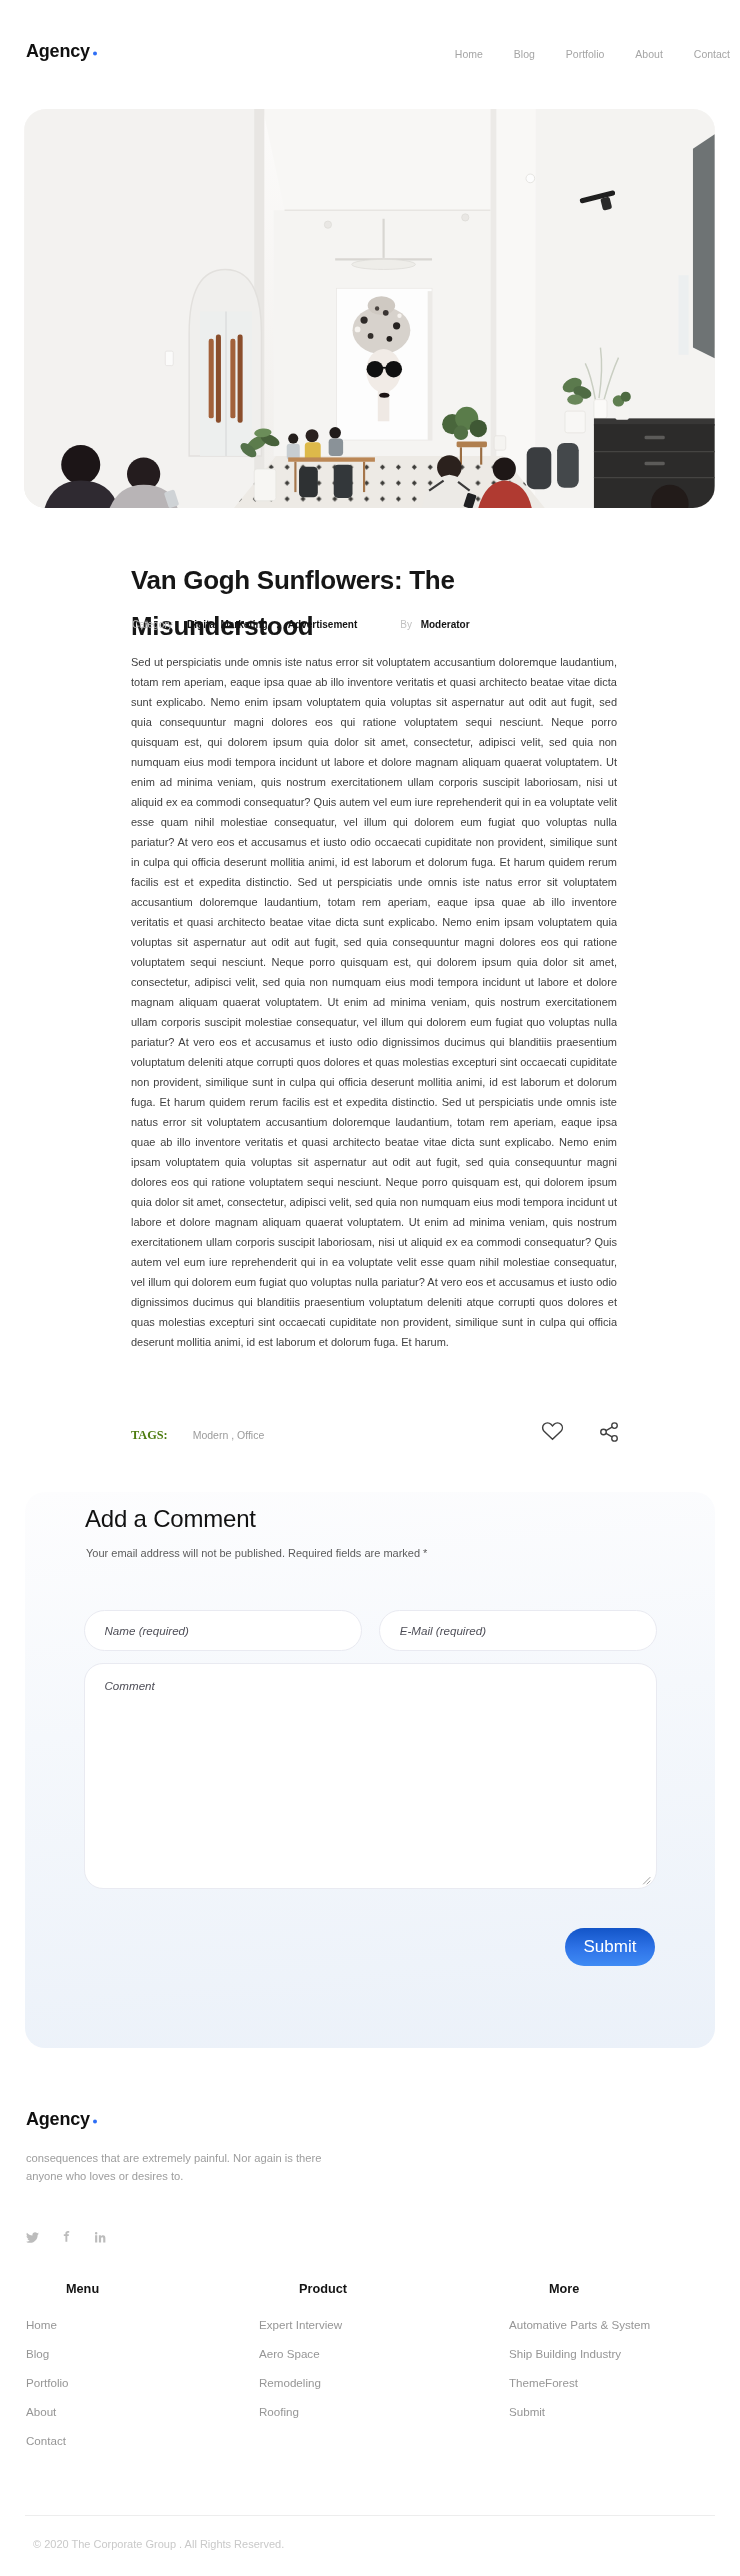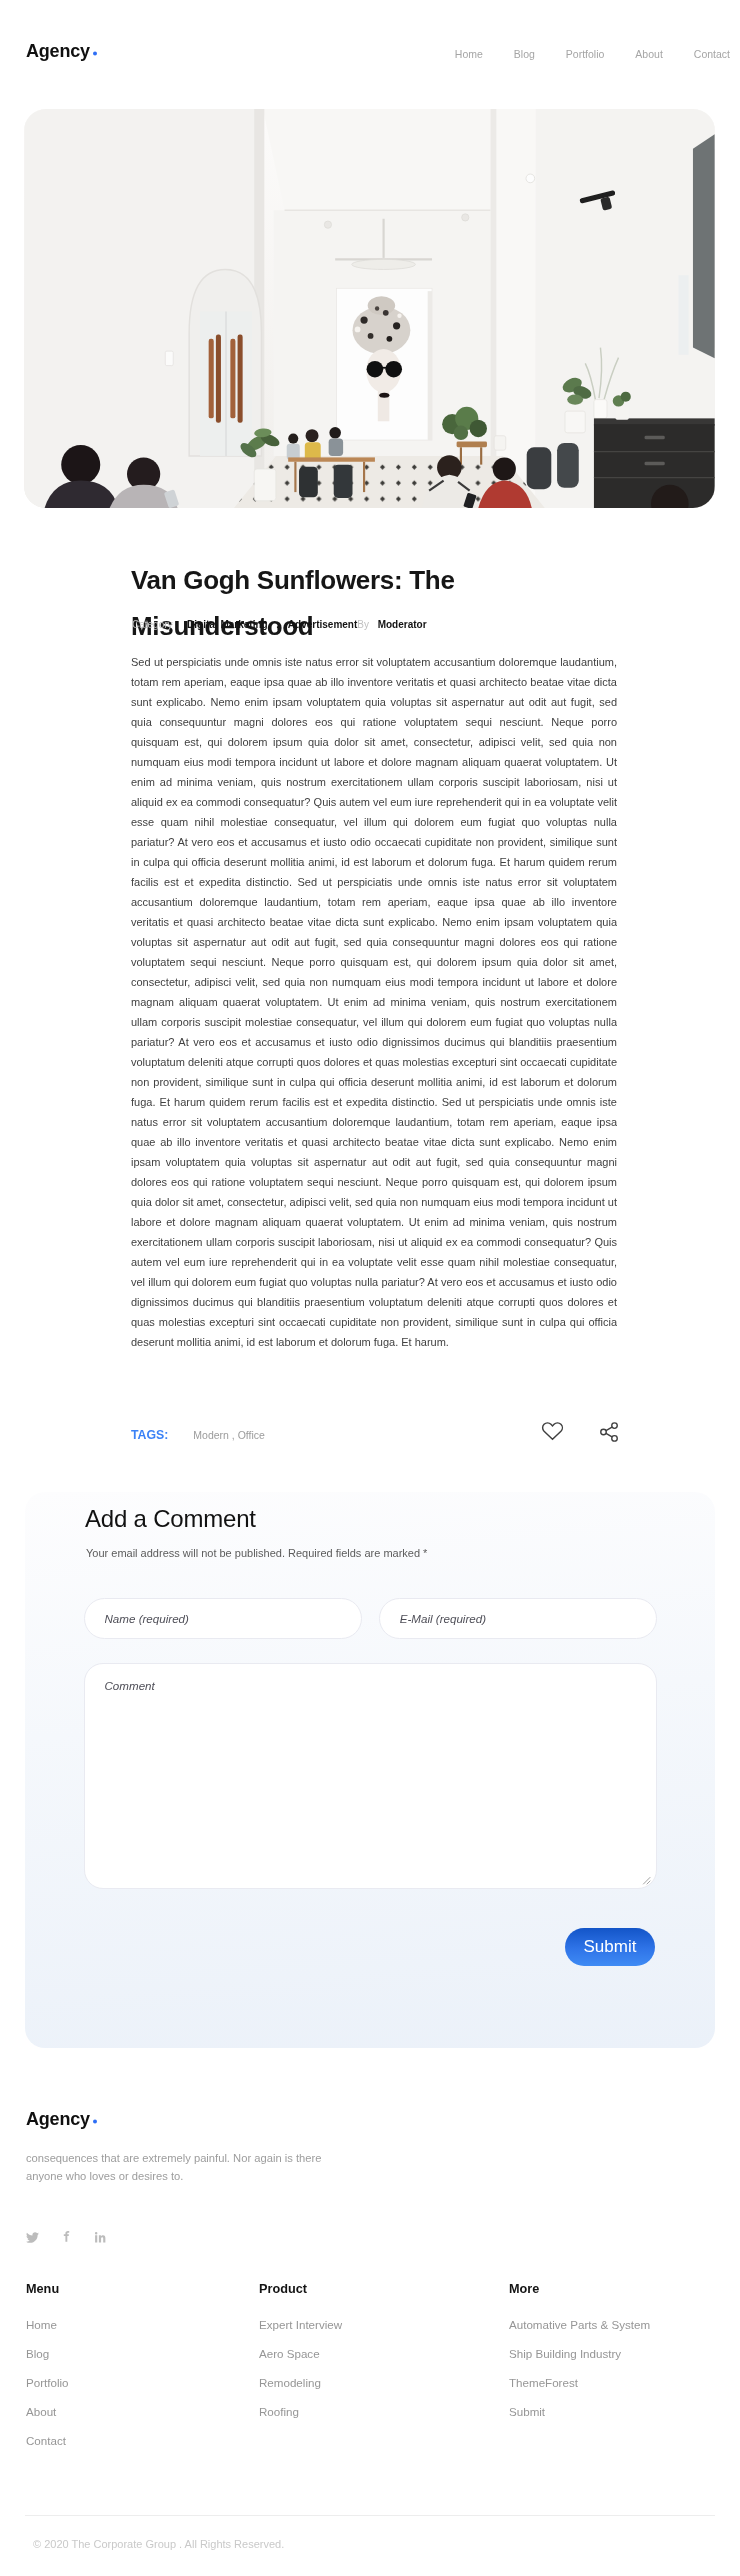--- a/index.html
+++ b/index.html
@@ -20,56 +20,56 @@
   .hero{left:24px;top:109px;width:691px;height:399px;border-radius:22px;overflow:hidden;background:#f4f3f1;}
   .hero svg{display:block;}
 
   
   .post-title{left:131px;top:540px;width:376px;font-size:26px;line-height:46px;font-weight:800;color:#161616;letter-spacing:-0.3px;}
   .post-meta{left:132px;top:619px;display:flex;align-items:flex-start;font-size:10px;white-space:nowrap;}
   .meta-label{color:#c1c1c1;}
   .meta-strong{color:#131313;font-weight:700;}
   .m-cat{margin-right:14.5px;}
   .m-comma{margin:0 8.7px;color:#131313;font-weight:700;}
-  .m-by{margin-right:8.7px;}
+  .m-by{margin-left:43px;margin-right:8.7px;}
   .post-body{left:131px;top:652px;width:486px;height:722px;overflow:hidden;
     font-size:11px;line-height:20px;color:#414141;text-align:justify;}
 
   
   .tags-row{left:131px;top:1428px;display:flex;align-items:baseline;}
-  .tags-label{font-size:12.3px;font-weight:800;color:#3b82f6;}
+  .tags-label{font-size:12.3px;font-weight:800;color:#4d7c0f;font-family:Liberation Serif, serif;}
   .tags-values{margin-left:25px;font-size:10.5px;color:#9c9c9c;}
   .icon-btn{width:23px;height:23px;cursor:pointer;}
   .icon-heart{left:541px;top:1419px;}
   .icon-share{left:598px;top:1421px;}
 
   
   .comment-panel{left:25px;top:1492px;width:690px;height:556px;border-radius:20px;
     background:linear-gradient(175deg,#fdfdfe 0%,#f5f8fc 40%,#ebf1f9 100%);}
   .cp-title{left:60px;top:13px;font-size:24px;font-weight:400;color:#121212;letter-spacing:-0.2px;}
   .cp-note{left:61px;top:55px;font-size:11px;color:#5c5c5c;text-align:center;}
   .cp-row{left:59px;top:106px;width:573px;display:flex;gap:17.4px;}
   .cp-input{flex:1;height:41px;border-radius:21px;border:0.7px solid #e9eaf1;background:#ffffff;
-    padding:0 19.5px;font-size:11.6px;color:#333;outline:none;box-sizing:border-box;font-family:inherit;}
+    padding:0 19.5px;font-size:11.6px;color:#333;outline:none;box-sizing:border-box;font-family:inherit;margin-top:12px;}
   .cp-textarea{left:59px;top:171px;width:573px;height:226px;border-radius:19px;border:0.7px solid #e9eaf1;
     background:#ffffff;padding:14.5px 19.5px;font-size:11.6px;color:#333;outline:none;box-sizing:border-box;
     resize:none;font-family:inherit;}
   .cp-input::placeholder,.cp-textarea::placeholder{color:#4e4e57;font-style:italic;opacity:1;}
   .cp-grip{left:616px;top:383px;pointer-events:none;}
   .cp-submit{left:540px;top:436px;width:90px;height:38px;border:none;border-radius:19px;cursor:pointer;
     background:linear-gradient(180deg,#1355c8 0%,#2f74e8 55%,#3f8bf4 100%);
     color:#ffffff;font-size:17px;font-family:Liberation Sans, sans-serif;}
 
   
   .f-logo{left:26px;top:2109px;font-size:18px;font-weight:800;color:#101010;letter-spacing:-0.2px;cursor:pointer;}
   .f-logo .dot{display:inline-block;width:4.3px;height:4.3px;background:#2e6ef5;border-radius:50%;margin-left:2.9px;transform:translateY(-1.4px);}
   .f-text{left:26px;top:2150px;width:322px;font-size:11.2px;line-height:17.7px;color:#9d9d9d;}
   .f-social{left:24.6px;top:2231px;display:flex;gap:19px;}
   .f-social .s-icon{width:15px;height:13px;cursor:pointer;}
-  .f-col-title{top:2282px;font-size:12.7px;font-weight:800;color:#141414;}
+  .f-col-title{top:2282px;font-size:12.7px;font-weight:800;color:#141414;margin-left:40px;}
   .f-list{top:2318px;list-style:none;margin:0;padding:0;}
   .f-list li{height:29px;font-size:11.6px;color:#969696;cursor:pointer;}
   .col-1{left:26px;} .col-2{left:259px;} .col-3{left:509px;}
   .f-divider{left:25px;top:2515px;width:690px;height:0.7px;background:#ededed;}
   .f-copy{left:33px;top:2538px;font-size:11px;color:#c9c9c9;}
 </style>
 </head>
 <body>
 
 <div class="abs logo">

